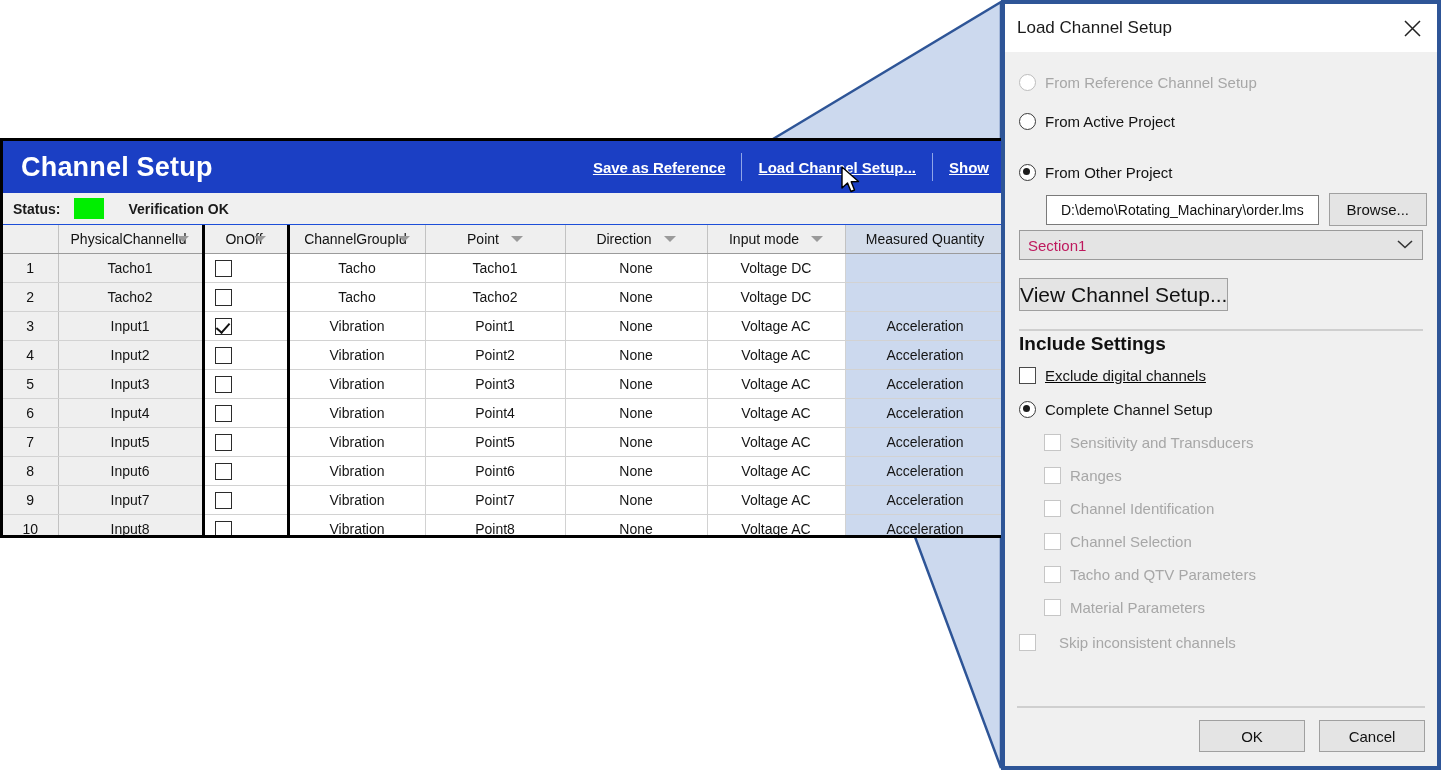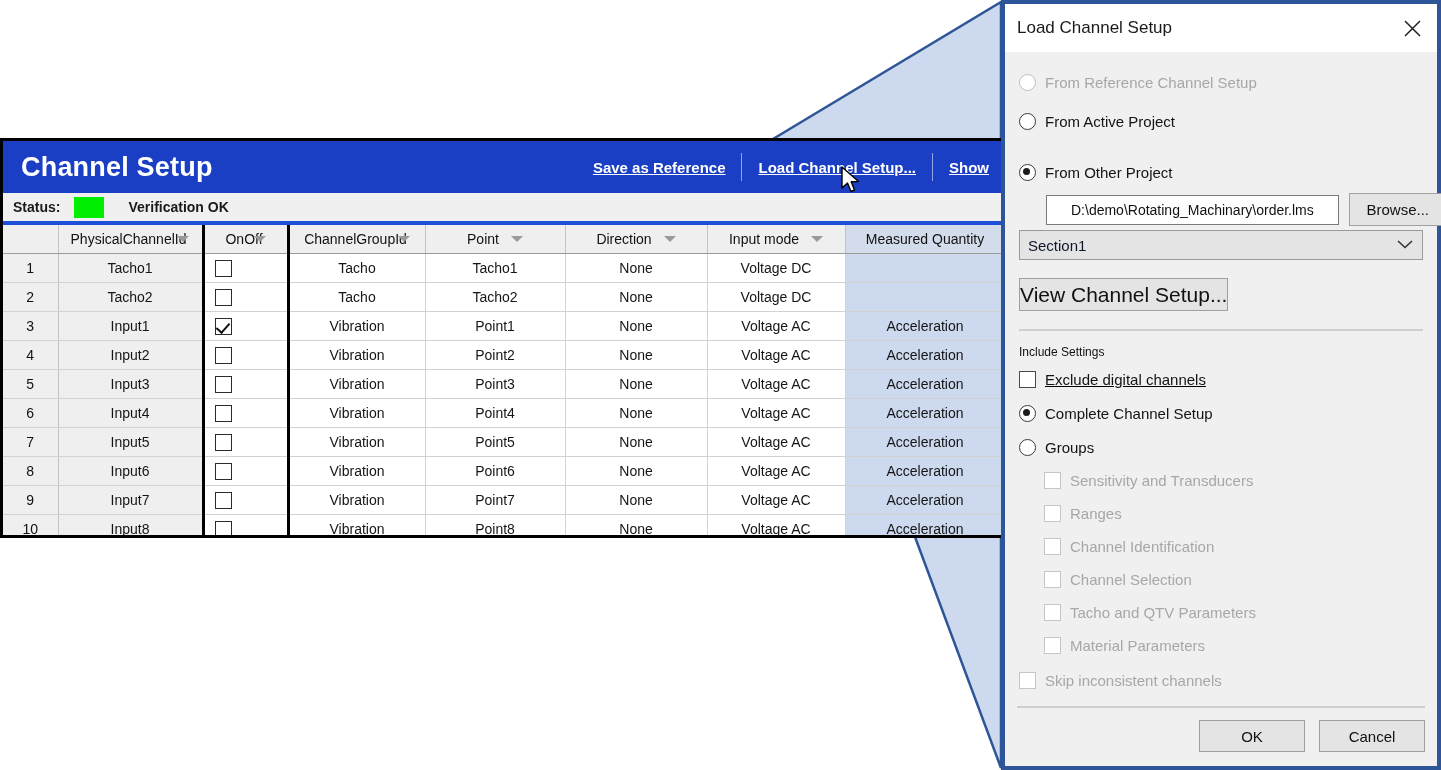--- a/index.html
+++ b/index.html
@@ -53,21 +53,21 @@
     padding:0 16px;
     cursor:pointer;
   }
   .cs-sep{
     width:1px;height:28px;background:#8fa6e8;
   }
 
   .cs-status{
     height:32px;
     background:#f0f0f0;
-    border-bottom:4px solid #1d4ed8;
+    border-bottom:1px solid #1d4ed8;
     display:flex;align-items:center;
     padding-left:10px;
     box-sizing:border-box;
   }
   .cs-status-label{font-size:14px;font-weight:bold;color:#1a1a1a;}
   .cs-status-swatch{
     width:30px;height:21px;background:#00ee00;margin-left:14px;
   }
   .cs-status-text{font-size:14px;font-weight:bold;color:#1a1a1a;margin-left:24px;}
 
@@ -219,60 +219,60 @@
   .opt-active{margin-top:22px;}
   .opt-other{margin-top:34px;}
 
   .path-row{
     display:flex;align-items:center;margin-top:12px;padding-left:27px;
   }
   .path-input{
     flex:1 1 auto;height:30px;
     background:#ffffff;border:1.5px solid #7a7a7a;
     font-size:14px;color:#111;
-    padding:0 24px;box-sizing:border-box;
+    padding:0 14px;box-sizing:border-box;
     display:flex;align-items:center;
     font-family:inherit;
     outline:none;
   }
   .browse-btn{
     margin-left:10px;min-width:96px;height:31px;
     background:#e4e4e4;border:1px solid #a0a0a0;
     font-size:15px;color:#111;
     display:inline-flex;align-items:center;justify-content:center;
     cursor:pointer;font-family:inherit;
   }
 
   .section-label{font-size:15px;color:#131313;margin-top:24px;}
   .combo{
     margin-top:4px;height:30px;
     background:#e4e4e4;border:1px solid #9a9a9a;
     display:flex;align-items:center;
     padding:0 8px;box-sizing:border-box;
     cursor:pointer;
   }
-  .combo-val{font-size:15px;color:#0f172a;}
+  .combo-val{font-size:15px;color:#be185d;}
   .combo-arrow{margin-left:auto;}
 
   .view-btn{
     margin-top:18px;min-width:174px;height:31px;
     background:#e4e4e4;border:1px solid #a0a0a0;
     font-size:21px;color:#111;
     display:inline-flex;align-items:center;justify-content:center;
     cursor:pointer;font-family:inherit;
   }
   .hr{
     height:2px;background:#cfcfcf;margin:18px 0 0 0;
   }
-  .include-title{font-size:12px;font-weight:normal;color:#111;margin-top:14px;}
+  .include-title{font-size:19px;font-weight:bold;color:#111;margin-top:2px;}
   .m-exclude{margin-top:12px;text-decoration:underline;}
   .m-complete{margin-top:17px;}
   .m-groups{margin-top:17px;}
   .sub{padding-left:25px;margin-top:16px;}
-  .m-skip{margin-top:18px;}
+  .m-skip{margin-top:18px;gap:14px;}
 
   
   .cursor{position:absolute;left:841px;top:166px;width:22px;height:30px;pointer-events:none;}
 </style>
 </head>
 <body>
 
 <div id="root">
 
   <svg class="callout-svg" viewBox="0 0 1441 770">
@@ -511,24 +511,20 @@
       <div class="row m-exclude">
         <span class="cbx"></span>
         <span class="lbl">Exclude digital channels</span>
       </div>
 
       <div class="row m-complete">
         <span class="radio on"></span>
         <span class="lbl">Complete Channel Setup</span>
       </div>
 
-      <div class="row m-groups">
-        <span class="radio"></span>
-        <span class="lbl">Groups</span>
-      </div>
 
       <div id="group-list">
           <div class="row sub">
             <span class="cbx dis"></span>
             <span class="lbl dis">Sensitivity and Transducers</span>
           </div>
           <div class="row sub">
             <span class="cbx dis"></span>
             <span class="lbl dis">Ranges</span>
           </div>

